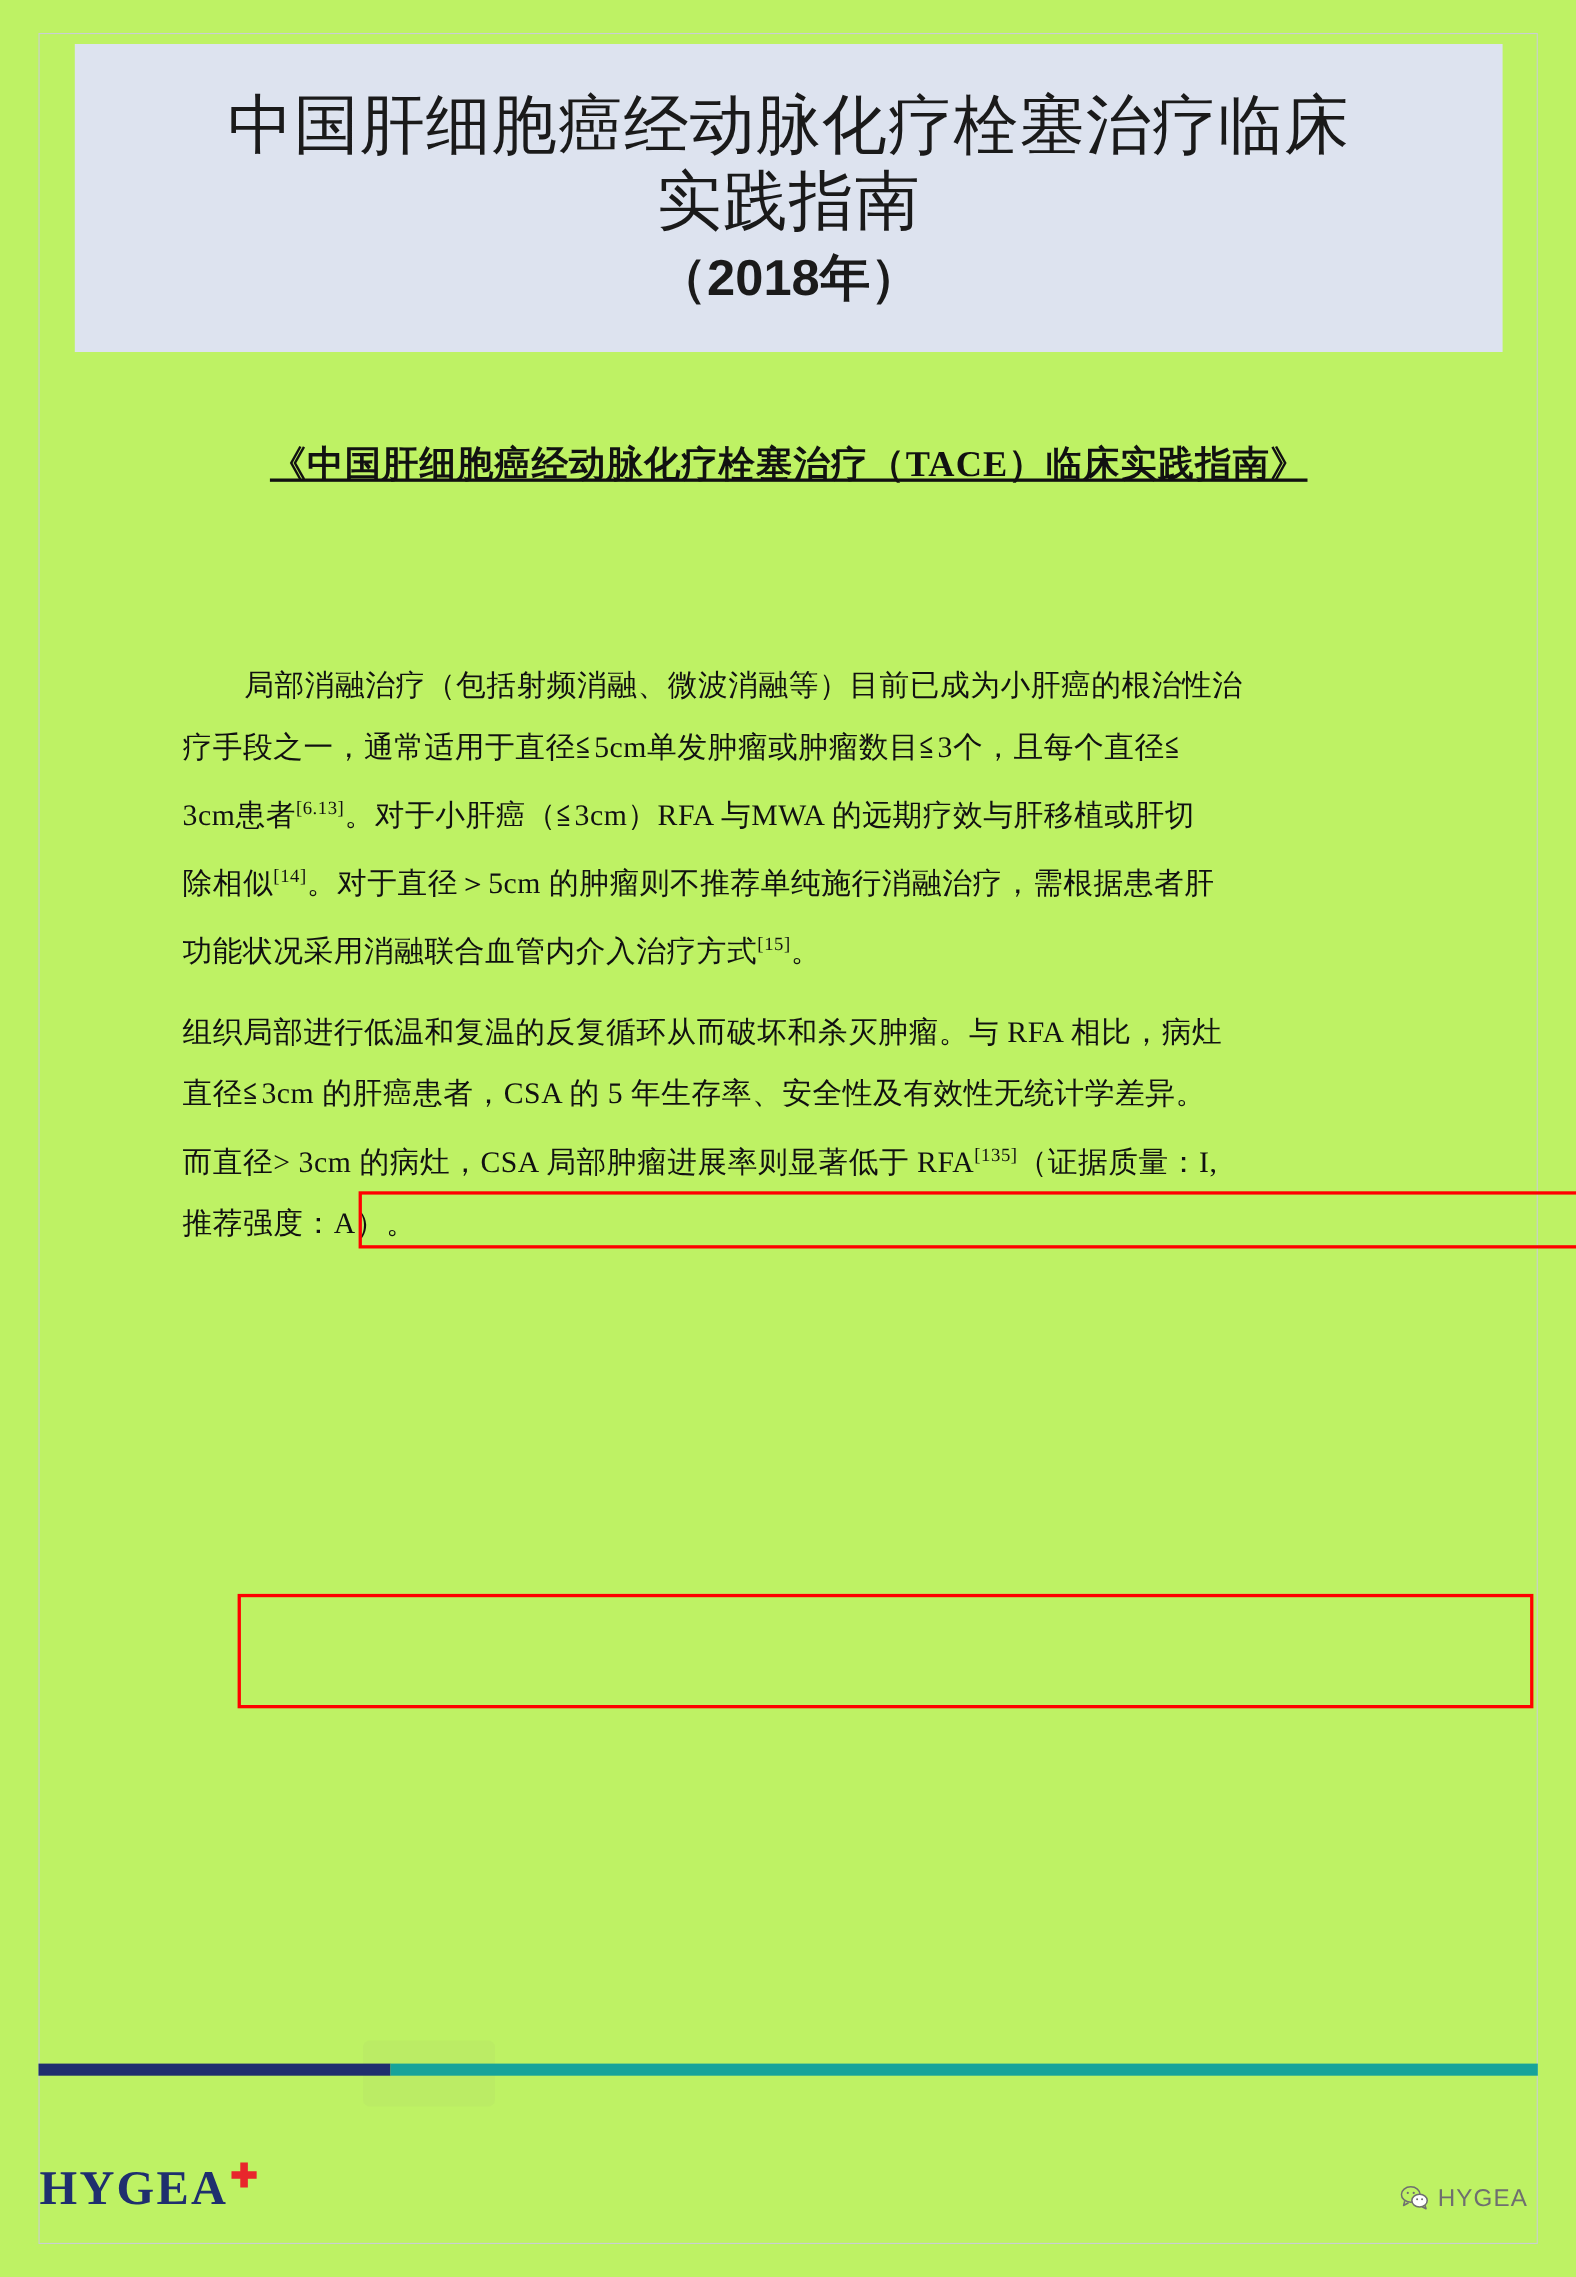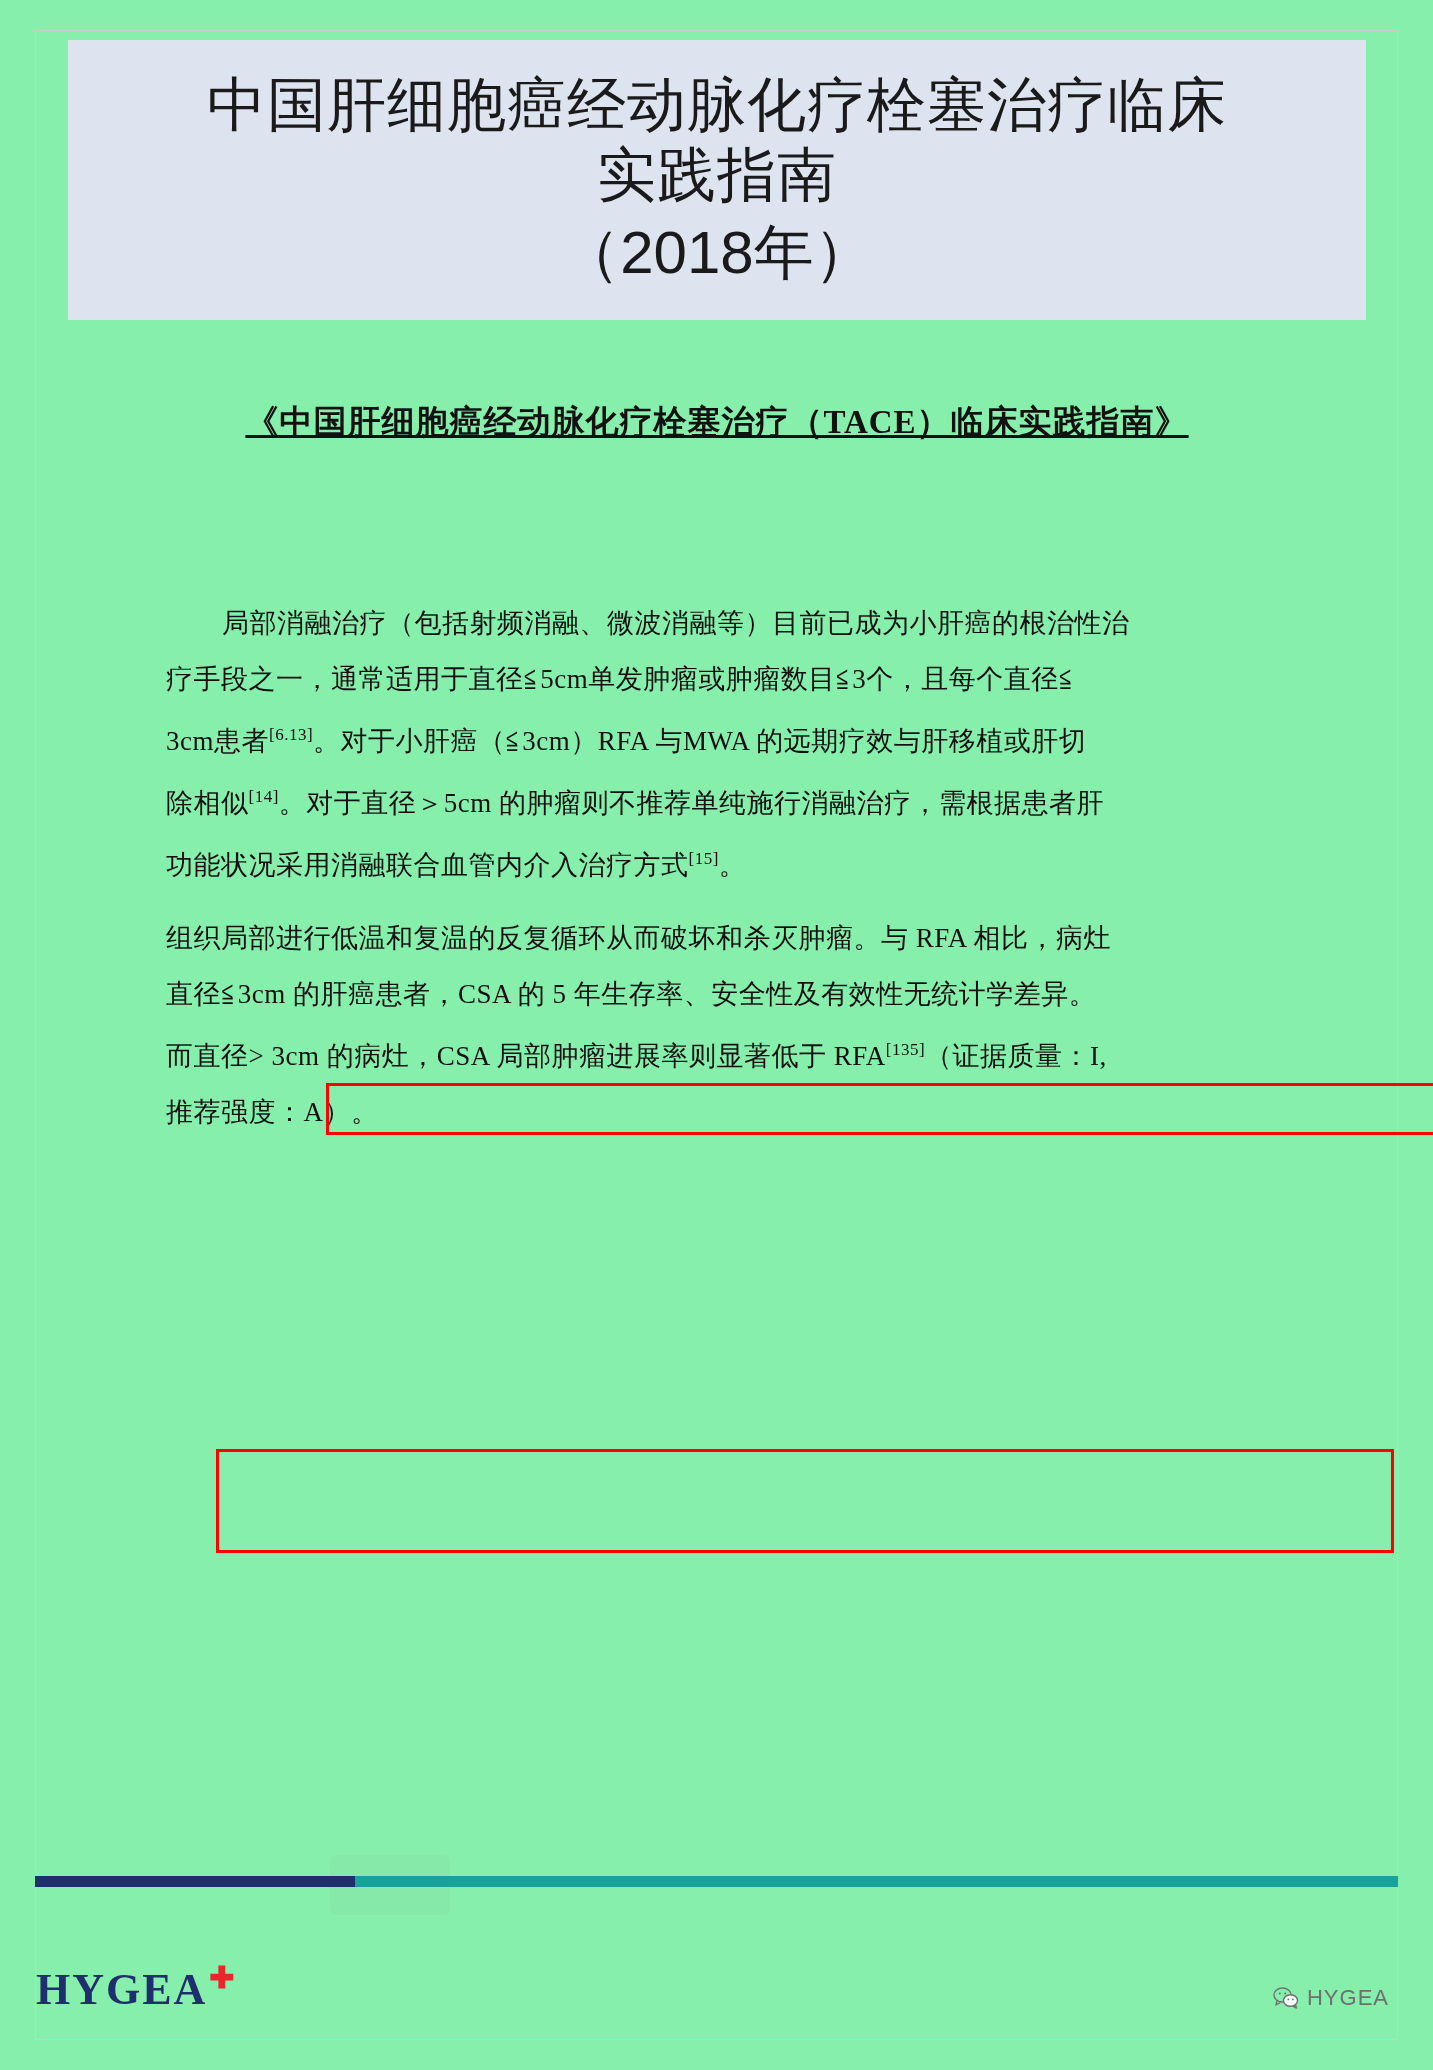--- a/index.html
+++ b/index.html
@@ -13,21 +13,21 @@
     font-family: "Liberation Serif", serif;
     color: #111;
     position: relative;
     overflow: hidden;
   }
   .slide {
     position: absolute;
     left: 0; top: 0;
     width: 1433px;
     height: 2070px;
-    background: #86efac;
+    background: #bef264;
     box-sizing: border-box;
   }
   .page-border {
     position: absolute;
     left: 35px;
     top: 30px;
     width: 1363px;
     height: 2010px;
     border: 1px solid #c9cdd4;
     box-sizing: border-box;
@@ -53,26 +53,26 @@
     font-family: "Liberation Sans", sans-serif;
     font-size: 59px;
     line-height: 1.18;
     color: #1a1a1a;
     text-align: center;
     letter-spacing: 1px;
     font-weight: 400;
   }
   .title-year {
     font-family: "Liberation Sans", sans-serif;
-    font-size: 60px;
+    font-size: 46px;
     line-height: 1.2;
     color: #1a1a1a;
     text-align: right;
     margin-top: 6px;
-    font-weight: 400;
+    font-weight: 700;
   }
 
   
   .doc-area {
     position: absolute;
     left: 68px;
     top: 400px;
     width: 1298px;
   }
   .doc-title-1 {

